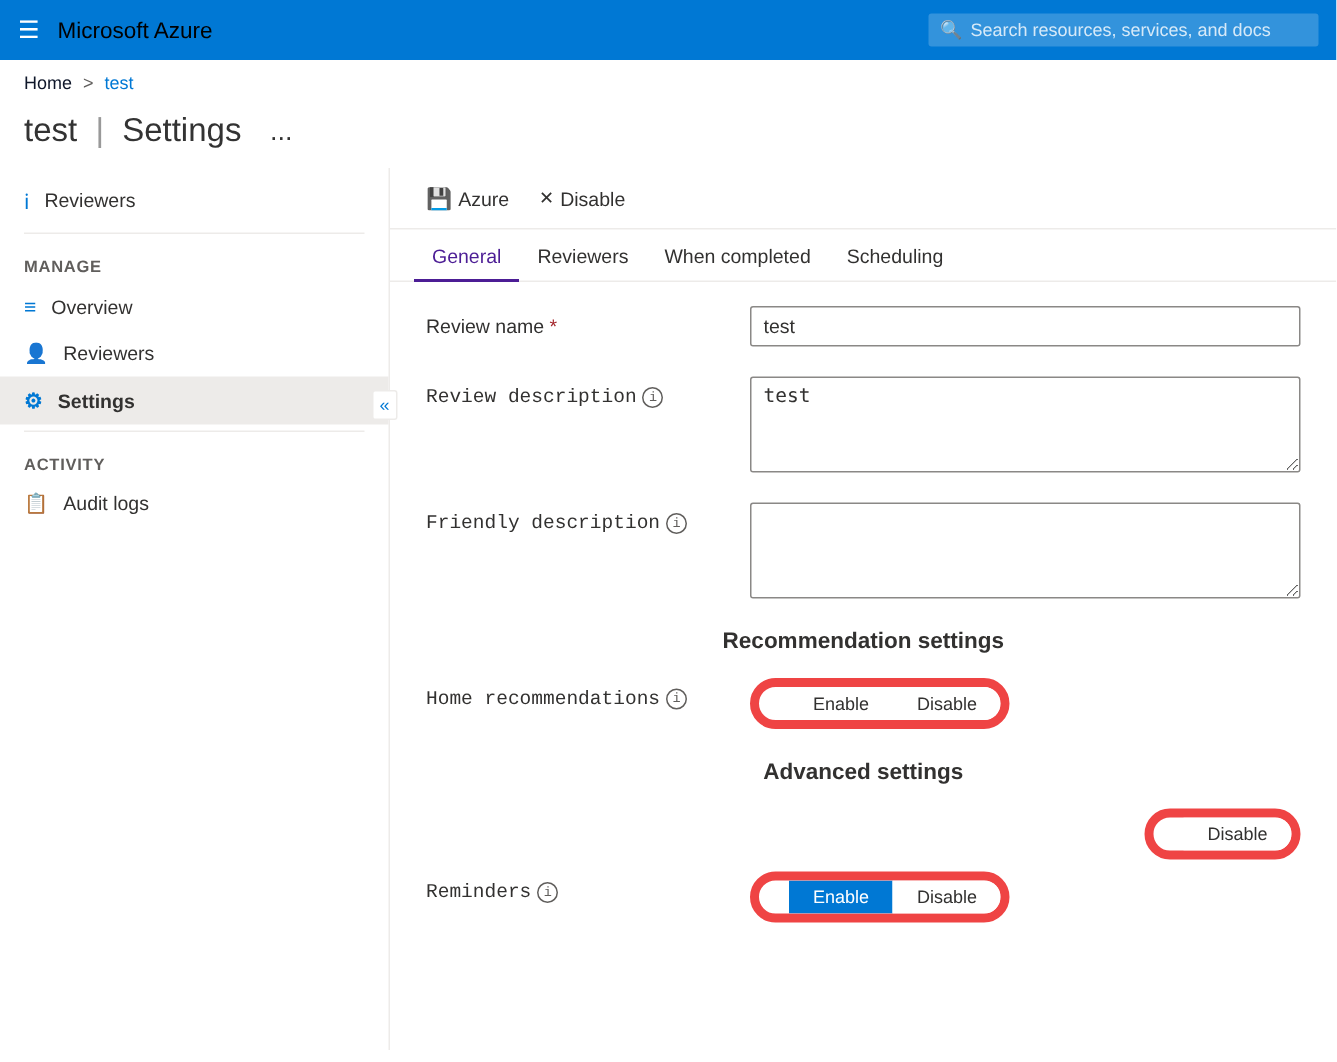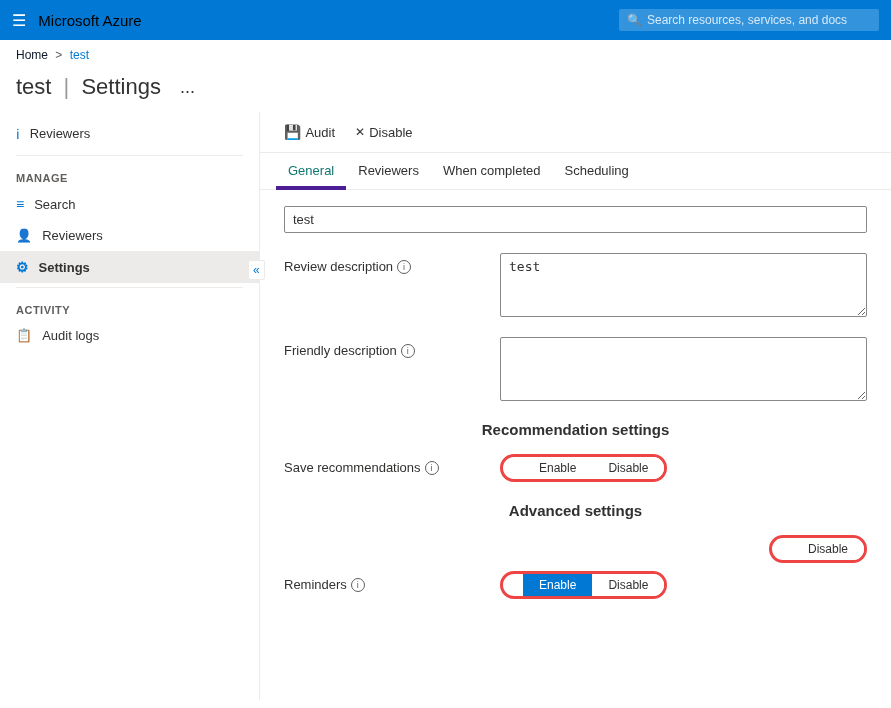--- a/index.html
+++ b/index.html
@@ -173,22 +173,22 @@
     }
     .tab {
       padding: 10px 12px 8px;
       cursor: pointer;
       font-size: 13px;
       color: #323130;
       border-bottom: 2px solid transparent;
       margin-bottom: -1px;
     }
     .tab.active {
-      color: #0f766e;
-      border-bottom: 4px solid #4c1d95;
+      color: #4c1d95;
+      border-bottom: 2px solid #4c1d95;
       font-weight: 500;
     }
 
     
     .form-content {
       padding: 16px 24px;
     }
     .form-row {
       display: flex;
       align-items: flex-start;
@@ -200,20 +200,21 @@
       flex-shrink: 0;
       padding-top: 6px;
       font-size: 13px;
       color: #323130;
     }
     .required-star { color: #a4262c; }
     .form-label-with-info {
       display: flex;
       align-items: center;
       gap: 4px;
+      font-family: Liberation Mono, monospace;
     }
     .info-circle {
       width: 14px;
       height: 14px;
       border-radius: 50%;
       border: 1px solid #605e5c;
       display: inline-flex;
       align-items: center;
       justify-content: center;
       font-size: 9px;
@@ -246,21 +247,21 @@
       font-size: 15px;
       font-weight: 600;
       color: #323130;
       margin: 20px 0 16px;
       text-align: center;
     }
 
     
     .toggle-group {
       display: flex;
-      border: 3px solid #ef4444;
+      border: 6px solid #ef4444;
       border-radius: 20px;
       overflow: hidden;
       padding-left: 20px;
     }
     .toggle-option {
       padding: 4px 16px;
       font-size: 12px;
       cursor: pointer;
       background: #fff;
       color: #323130;
@@ -347,21 +348,21 @@
 
   <nav class="sidebar">
     <div class="sidebar-item">
       <span class="icon-info">ℹ</span>
       <span>Reviewers</span>
     </div>
     <hr class="sidebar-divider">
     <div class="sidebar-section-label">Manage</div>
     <div class="sidebar-item">
       <span class="icon-results">≡</span>
-      <span>Search</span>
+      <span>Overview</span>
     </div>
     <div class="sidebar-item">
       <span class="icon-people" style="font-size:13px;">👤</span>
       <span>Reviewers</span>
     </div>
     <div class="sidebar-item active">
       <span class="icon-settings">⚙</span>
       <span>Settings</span>
     </div>
     <hr class="sidebar-divider">
@@ -370,38 +371,42 @@
       <span class="icon-audit" style="font-size:13px;">📋</span>
       <span>Audit logs</span>
     </div>
   </nav>
 
   <div class="content-area relative-container">
 
     <div class="toolbar">
       <button class="toolbar-btn">
         <span style="font-size:14px;">💾</span>
-        <span>Audit</span>
+        <span>Azure</span>
       </button>
       <button class="toolbar-btn">
         <span style="font-size:12px;">✕</span>
         <span>Disable</span>
       </button>
     </div>
 
     <div class="tabs">
       <div class="tab active">General</div>
       <div class="tab">Reviewers</div>
       <div class="tab">When completed</div>
       <div class="tab">Scheduling</div>
     </div>
 
     <div class="form-content">
 
       <div class="form-row">
+        <div class="form-label">
+          <span>Review name</span>
+          <span class="required-star">*</span>
+        </div>
         <input class="form-input" type="text" value="test" style="">
       </div>
 
       <div class="form-row">
         <div class="form-label form-label-with-info">
           <span>Review description</span>
           <span class="info-circle">i</span>
         </div>
         <textarea class="form-textarea" style="">test</textarea>
       </div>
@@ -411,21 +416,21 @@
           <span>Friendly description</span>
           <span class="info-circle">i</span>
         </div>
         <textarea class="form-textarea" style=""></textarea>
       </div>
 
       <div class="section-header">Recommendation settings</div>
 
       <div class="form-row">
         <div class="form-label form-label-with-info">
-          <span>Save recommendations</span>
+          <span>Home recommendations</span>
           <span class="info-circle">i</span>
         </div>
         <div class="toggle-group">
           <button class="toggle-option">Enable</button>
           <button class="toggle-option">Disable</button>
         </div>
       </div>
 
       <div class="section-header">Advanced settings</div>
 

